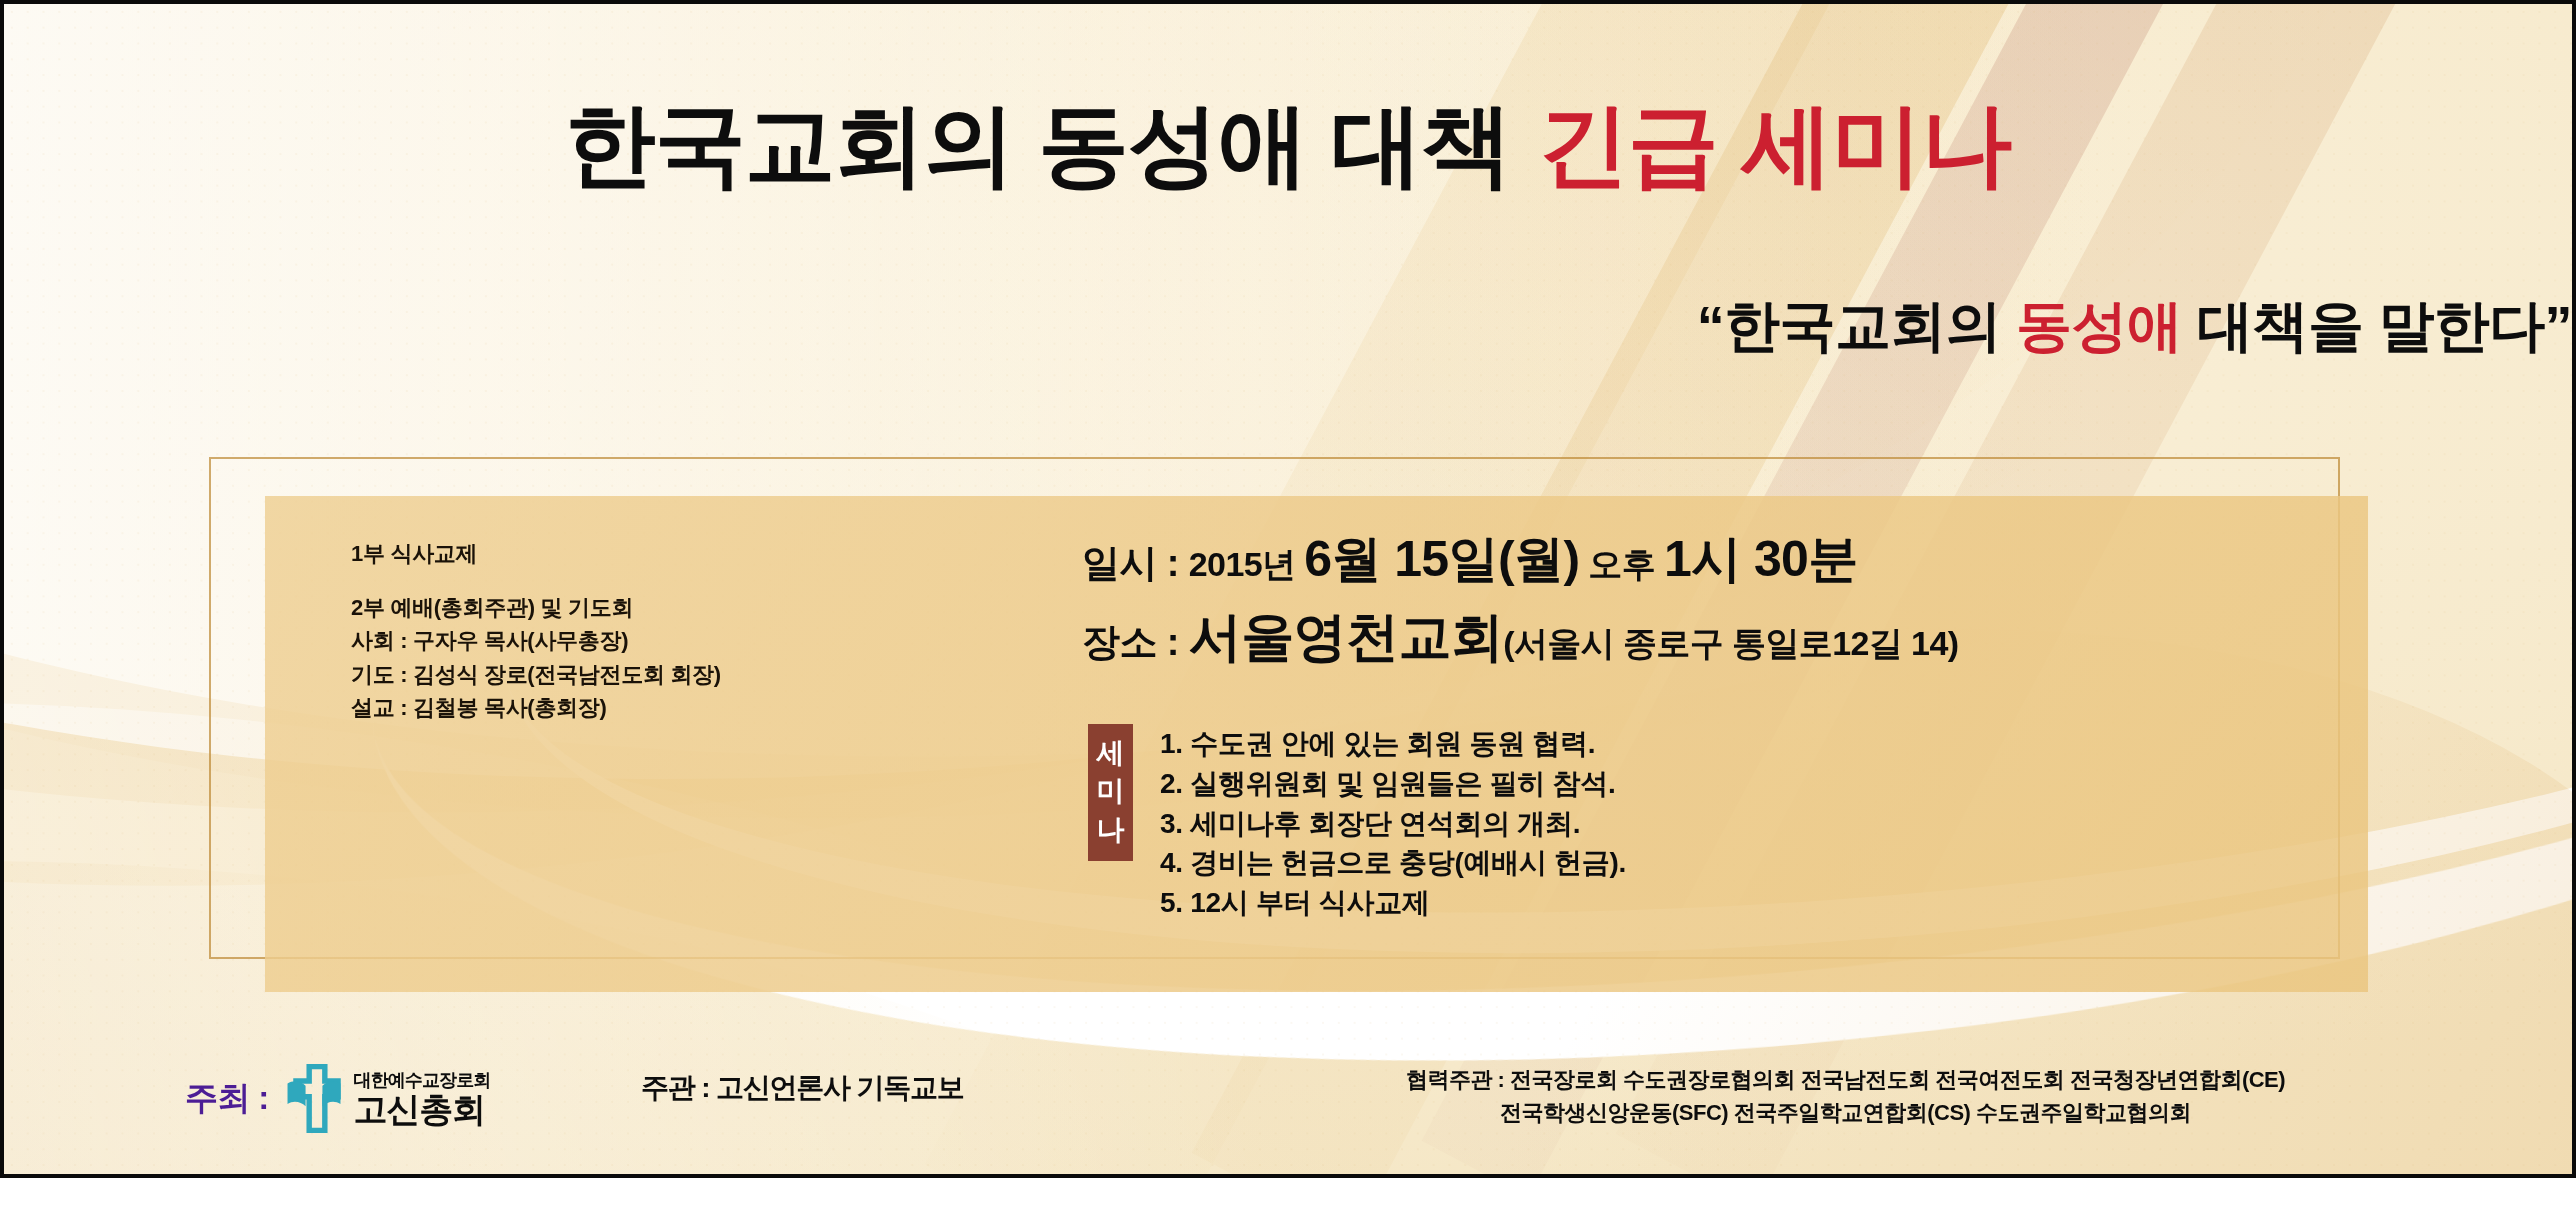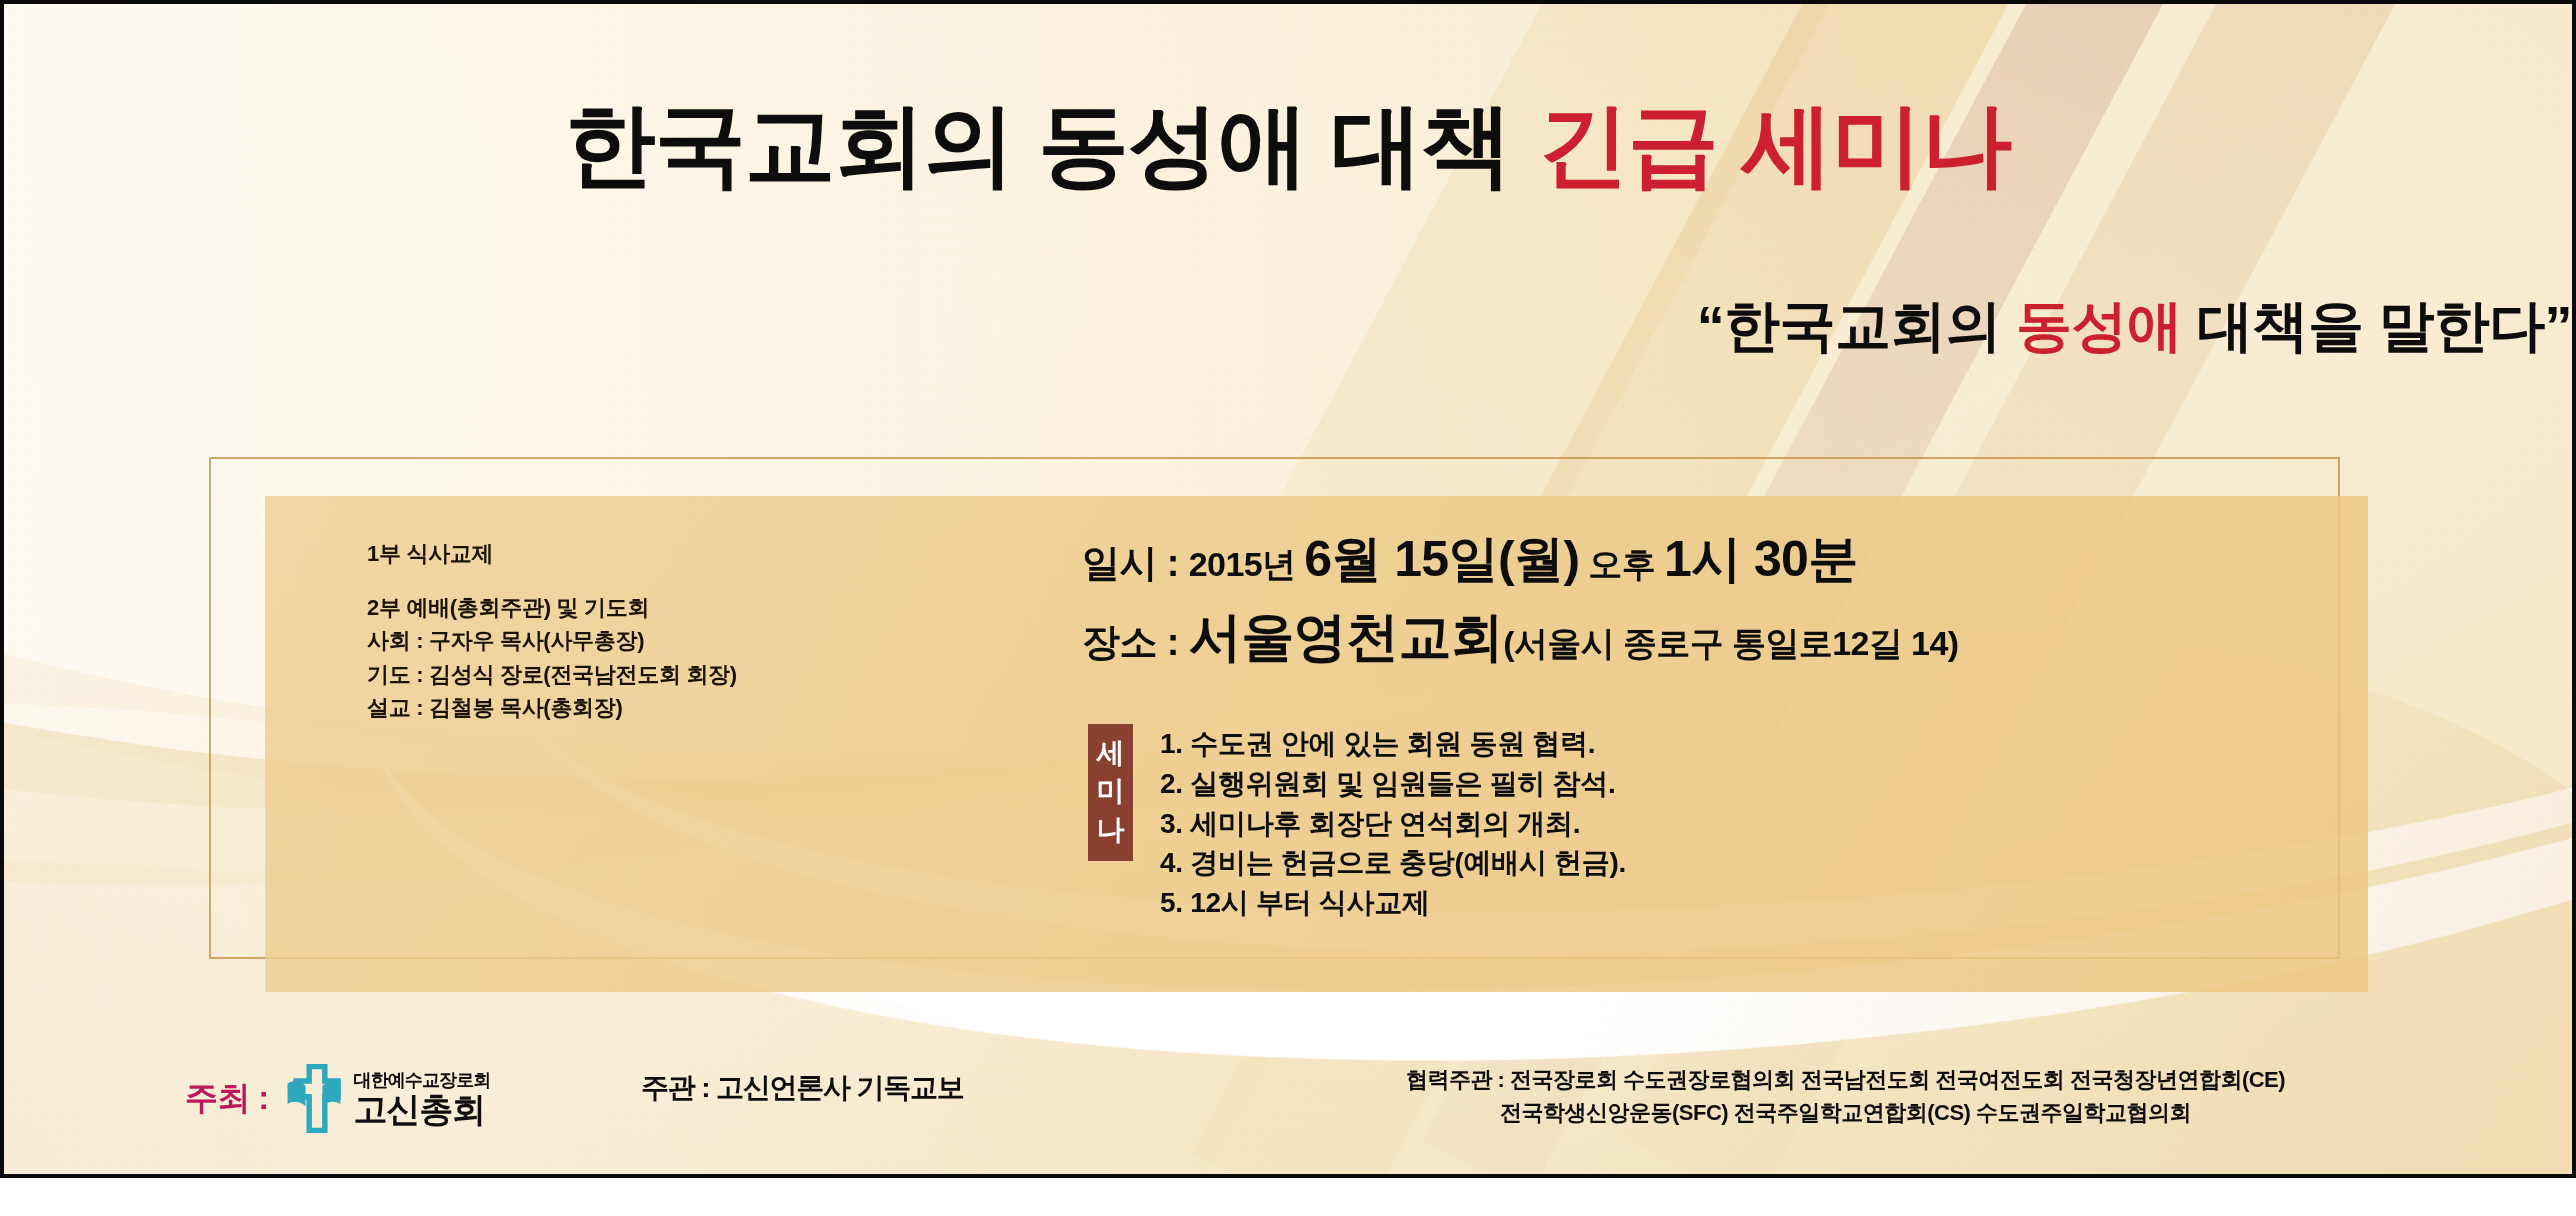--- a/index.html
+++ b/index.html
@@ -210,21 +210,21 @@
     left: 261px;
     top: 492px;
     width: 2103px;
     height: 496px;
     background: linear-gradient(125deg, rgba(238,206,144,0.80) 0%, rgba(237,203,139,0.86) 45%, rgba(234,197,126,0.82) 100%);
   }
 
   
   #program {
     position: absolute;
-    left: 363px;
+    left: 347px;
     top: 533px;
     width: 545px;
     color: #1a1208;
     font-size: 22px;
     line-height: 1.52;
     font-weight: bold;
     letter-spacing: -0.3px;
   }
   #program .block { margin-bottom: 20.6px; }
   #program .block:last-child { margin-bottom: 0; }
@@ -293,21 +293,21 @@
   #host-block {
     position: absolute;
     left: 181px;
     top: 35px;
     display: flex;
     align-items: center;
   }
   #host-label {
     font-size: 33px;
     font-weight: bold;
-    color: #be185d;
+    color: #4c1d95;
     letter-spacing: -0.6px;
     white-space: nowrap;
   }
   #logo-mark {
     margin-left: 15.8px;
     width: 58px;
     height: 71px;
     flex: 0 0 auto;
   }
   #logo-text {

